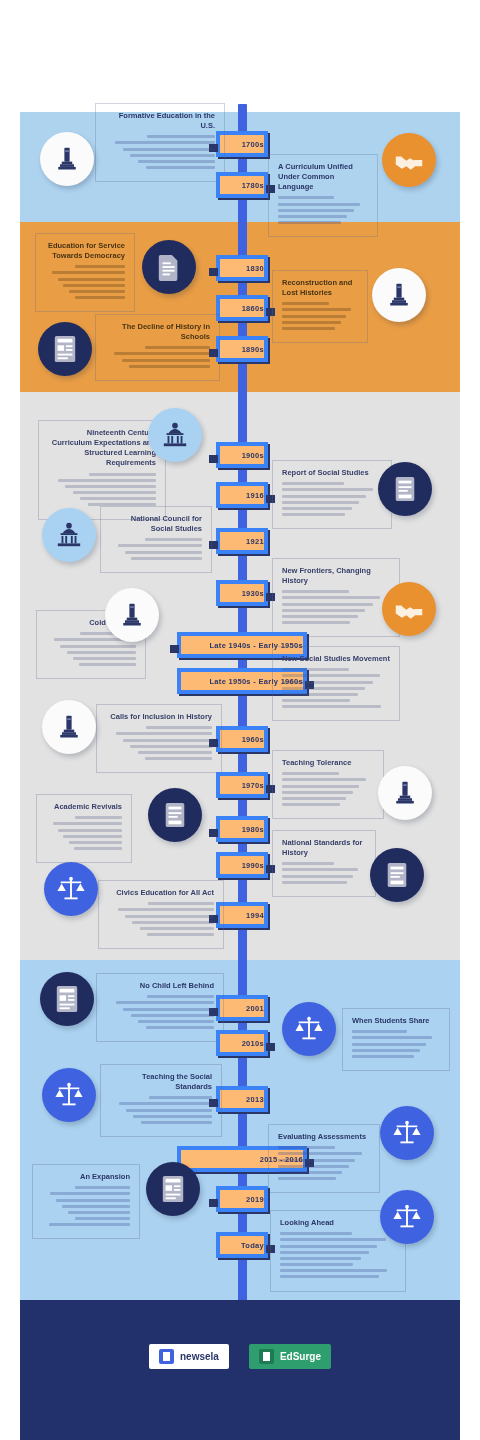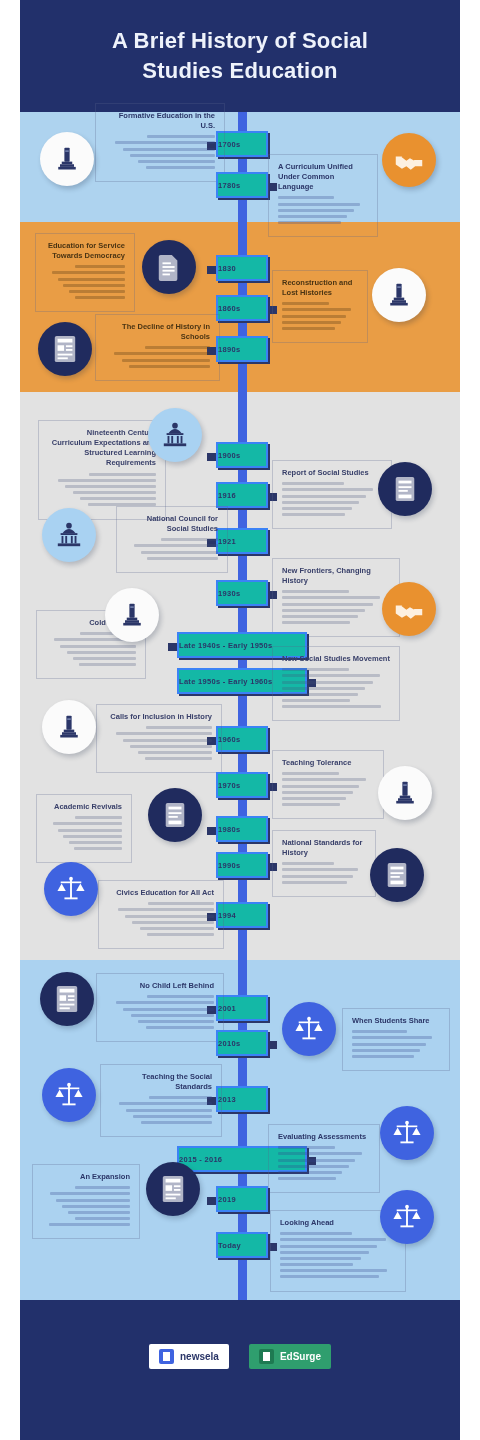--- a/index.html
+++ b/index.html
@@ -31,22 +31,22 @@
   .footer  { position:absolute; left:20px; top: 1300px; width: 440px; height: 140px; background:#22306b; }
 
   
   .spine {
     position: absolute; left: 238px; top: 104px; width: 9px; height: 1200px;
     background: #3f63e0; border-radius: 1px;
   }
 
   
   .year {
-    position: absolute; height: 26px; background: #14b8a6;
-    border: 2px solid #3b82f6; display: flex; align-items: center; justify-content: flex-start;
+    position: absolute; height: 26px; background: #fdba74;
+    border: 4px solid #3b82f6; display: flex; align-items: center; justify-content: flex-end;
     box-shadow: 2px 2px 0 #2b3668;
   }
   .year span { font-size: 7.5px; font-weight: bold; color: #2b3668; letter-spacing: .3px; }
   .year.narrow { width: 52px; left: 216px; }
   .year.wide   { width: 130px; left: 177px; }
   .nub { position:absolute; top:9px; width:9px; height:8px; background:#2b3668; }
   .nub.l { left:-11px; } .nub.r { right:-11px; }
 
   
   .card { position: absolute; }
@@ -106,23 +106,20 @@
 
 <div class="page">
 
   <div class="band band-a"></div>
   <div class="band band-b"></div>
   <div class="band band-c"></div>
   <div class="band band-d"></div>
 
   <div class="spine"></div>
 
-  <div class="header">
-    <h1>A Brief History of Social Studies Education</h1>
-  </div>
 
   <div id="content">
       <div class="year narrow" style="top:131px">
       <div class="nub l"></div>
       <span>1700s</span>
     </div>
       <div class="card left on-blue" style="left:95px; top:103px; width:130px">
       <div class="frame">
         <h3>Formative Education in the U.S.</h3>
         <div class="ln" style="width:62%"></div>
@@ -295,21 +292,21 @@
       <rect x="7" y="13" width="14" height="2" fill="#ffffff"></rect>
       <rect x="7" y="17" width="10" height="2" fill="#ffffff"></rect>
       <rect x="7" y="22" width="14" height="4" fill="#ffffff"></rect>
           </g>
         </svg>
       </div>
       <div class="year narrow" style="top:528px">
       <div class="nub l"></div>
       <span>1921</span>
     </div>
-      <div class="card left on-grey" style="left:116px; top:506px; width:112px">
+      <div class="card left on-grey" style="left:100px; top:506px; width:112px">
       <div class="frame">
         <h3>National Council for Social Studies</h3>
         <div class="ln" style="width:62%"></div>
           <div class="ln" style="width:91%"></div>
           <div class="ln" style="width:84%"></div>
           <div class="ln" style="width:77%"></div>
       </div>
     </div>
       <div class="ico lblue" style="left:42px; top:508px; width:54px; height:54px">
         <svg width="30" height="28" viewBox="0 0 32 30">

